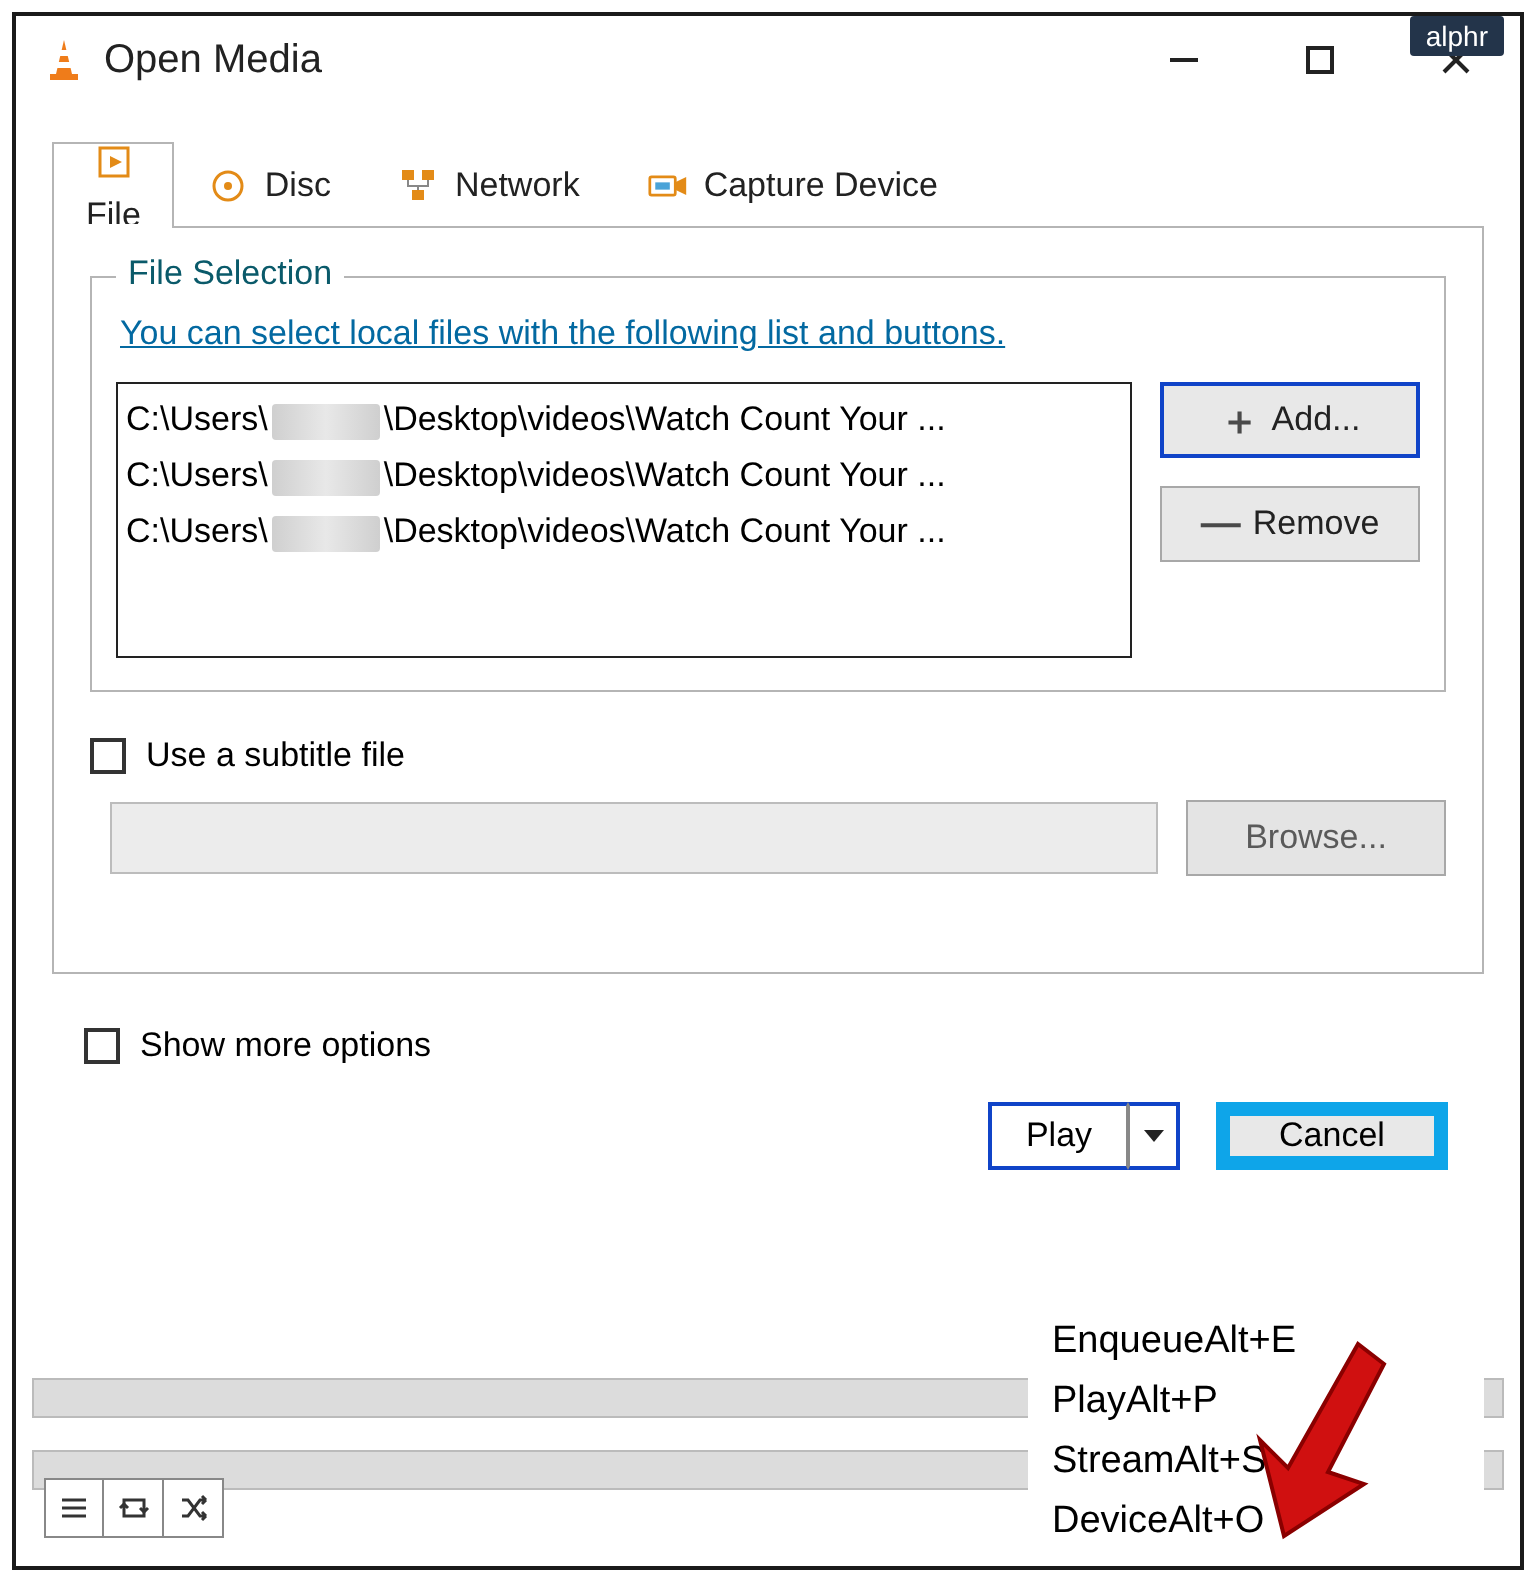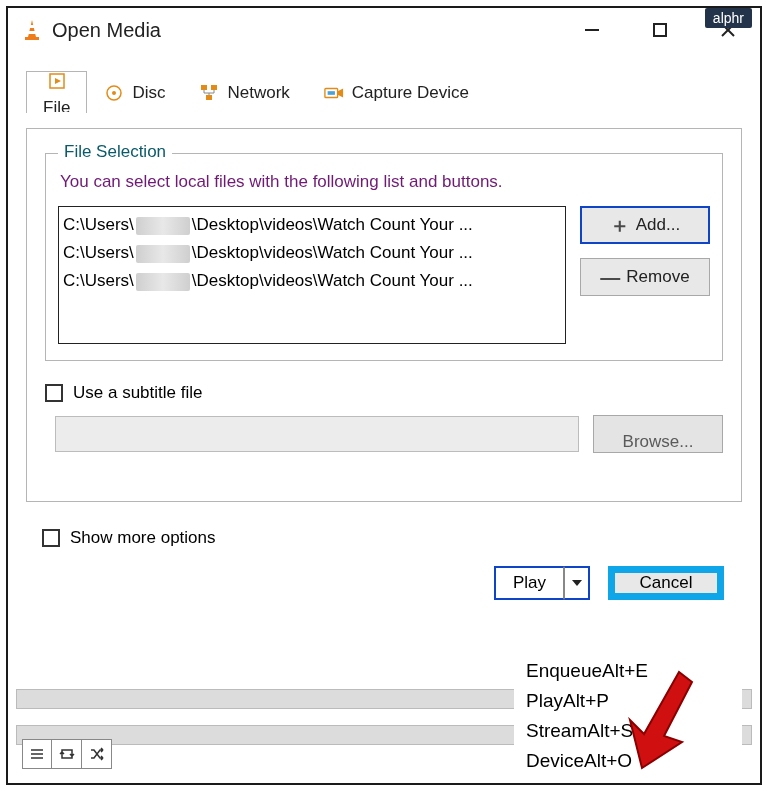--- a/index.html
+++ b/index.html
@@ -92,40 +92,41 @@
   .tab.active::after{
     content:"";
     position:absolute;
     left:0;right:0;bottom:-2px;height:3px;background:#fff;
   }
   .tab-icon { width:20px;height:20px;display:flex;align-items:center;justify-content:center; }
   .tab-content-wrap {
     border: 1px solid #b5b5b5;
     padding: 16px 18px 48px 18px;
     position: relative;
-    margin-top: 16px;
+    margin-top: 1px;
   }
   
   .fieldset {
     border: 1px solid #b5b5b5;
     padding: 14px 12px 16px 12px;
     position: relative;
     margin-top: 8px;
   }
   .fieldset .legend {
     position: absolute;
     top: -12px; left: 12px;
     background: #fff;
     padding: 0 6px;
     font-size: 17px;
     color: #0a5a6a;
   }
   .help-text {
     margin: 4px 0 14px 2px;
-    color: #701a75;
+    color: #0369a1;
+    text-decoration: underline;
   }
   .file-row {
     display: flex;
     gap: 14px;
     align-items: flex-start;
   }
   .file-list {
     flex: 1;
     border: 1px solid #222;
     height: 138px;
@@ -177,21 +178,21 @@
   .chk {
     width:18px;height:18px;border:2px solid #333;background:#fff;
   }
   .sub-controls {
     display:flex;gap:14px;align-items:center;
     margin-left: 10px;
   }
   .sub-path {
     flex:1;height:36px;border:1px solid #bcbcbc;background:#ececec;
   }
-  .browse-btn { width:130px;color:#5a5a5a;background:#e4e4e4;align-items:flex-end; }
+  .browse-btn { width:130px;color:#5a5a5a;background:#e4e4e4; }
   
   .show-more {
     display:flex;align-items:center;gap:10px;
     margin: 26px 0 0 16px;
     text-align: right;
   }
   
   .action-row {
     display:flex;justify-content:flex-end;gap:18px;
     padding: 18px 18px 8px 0;

